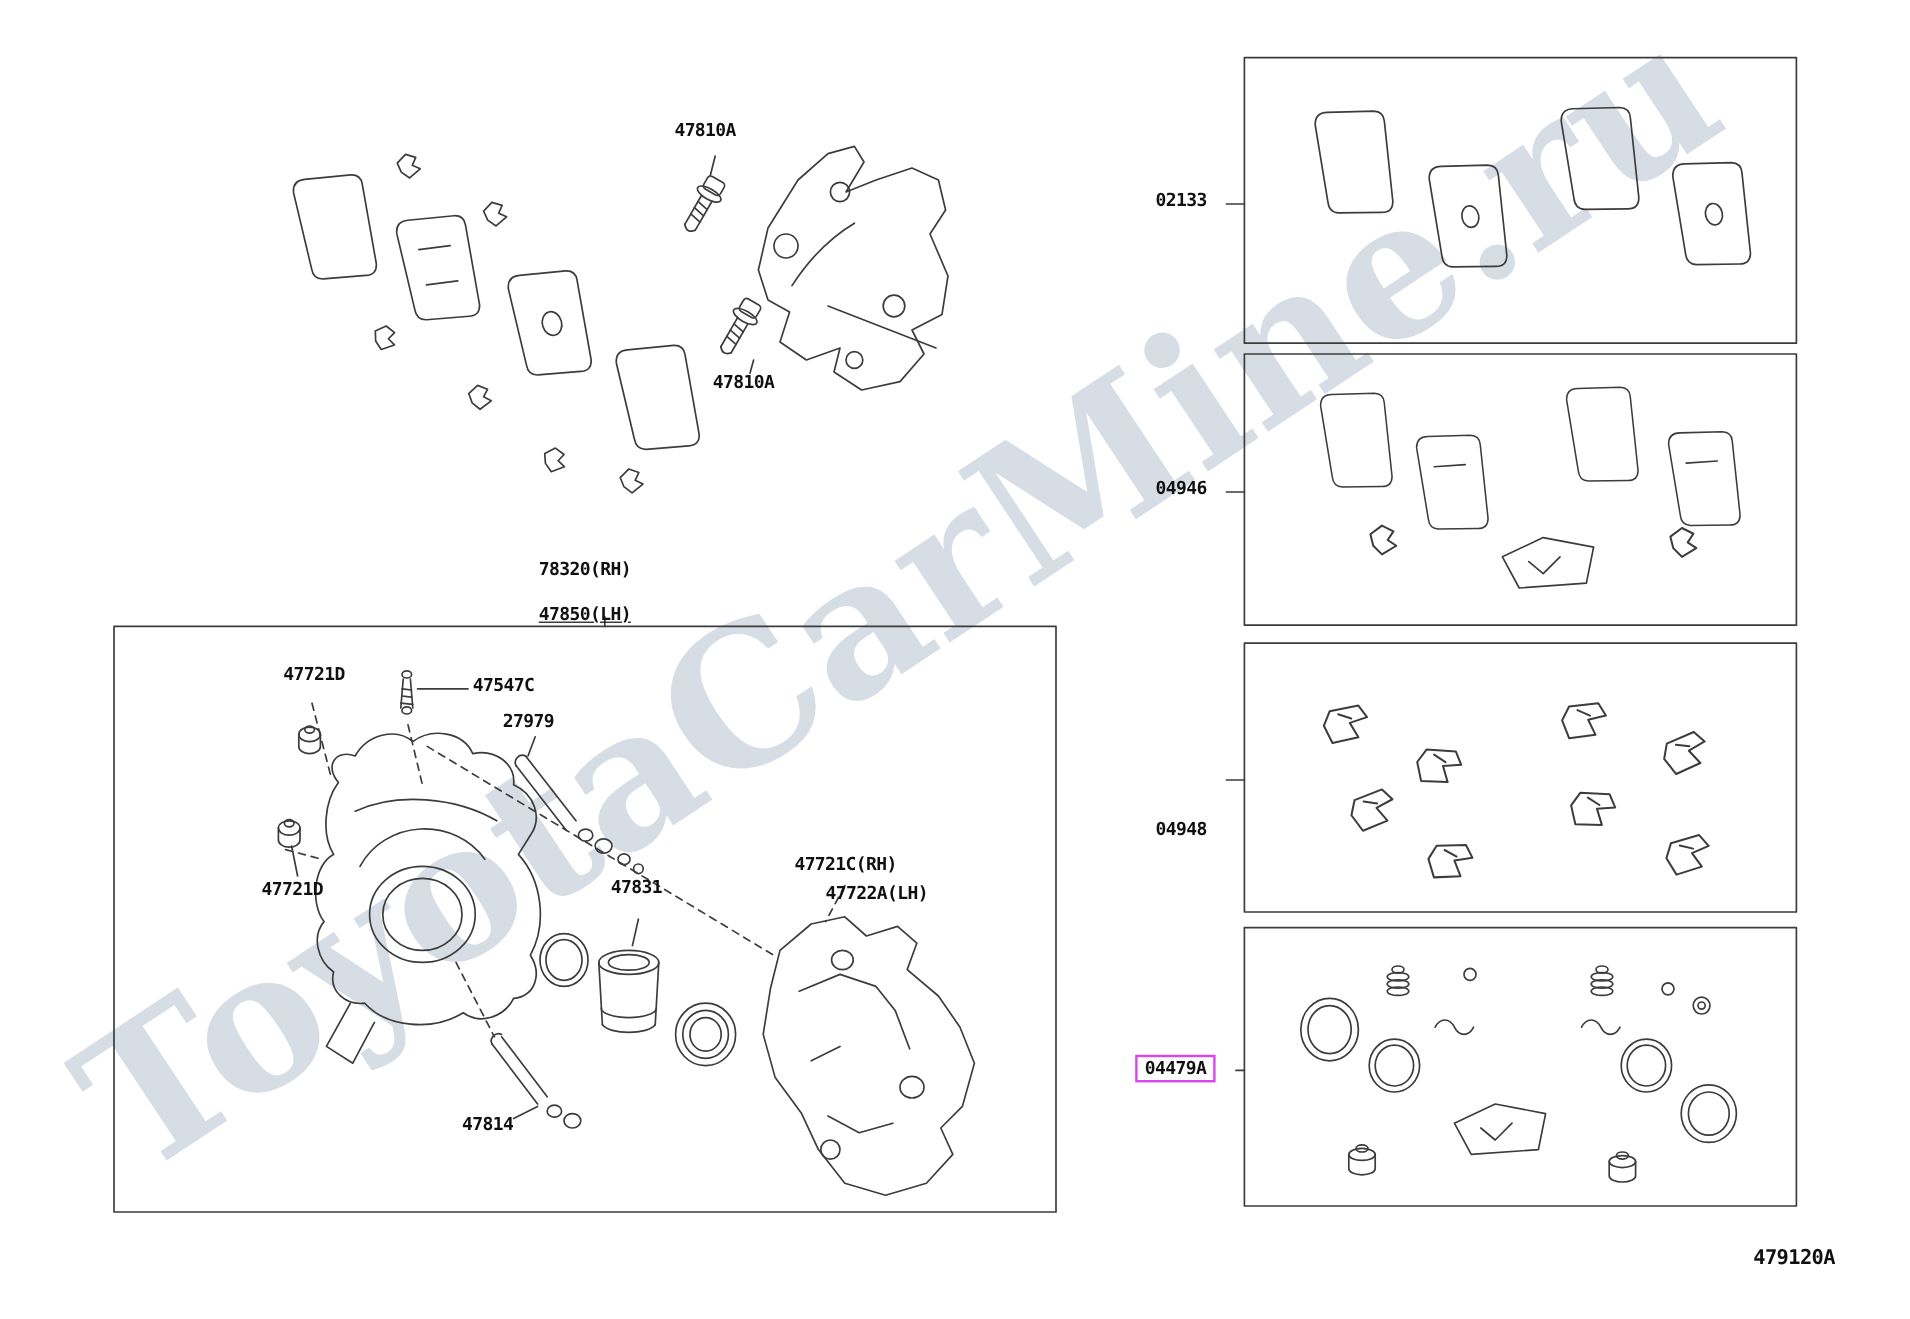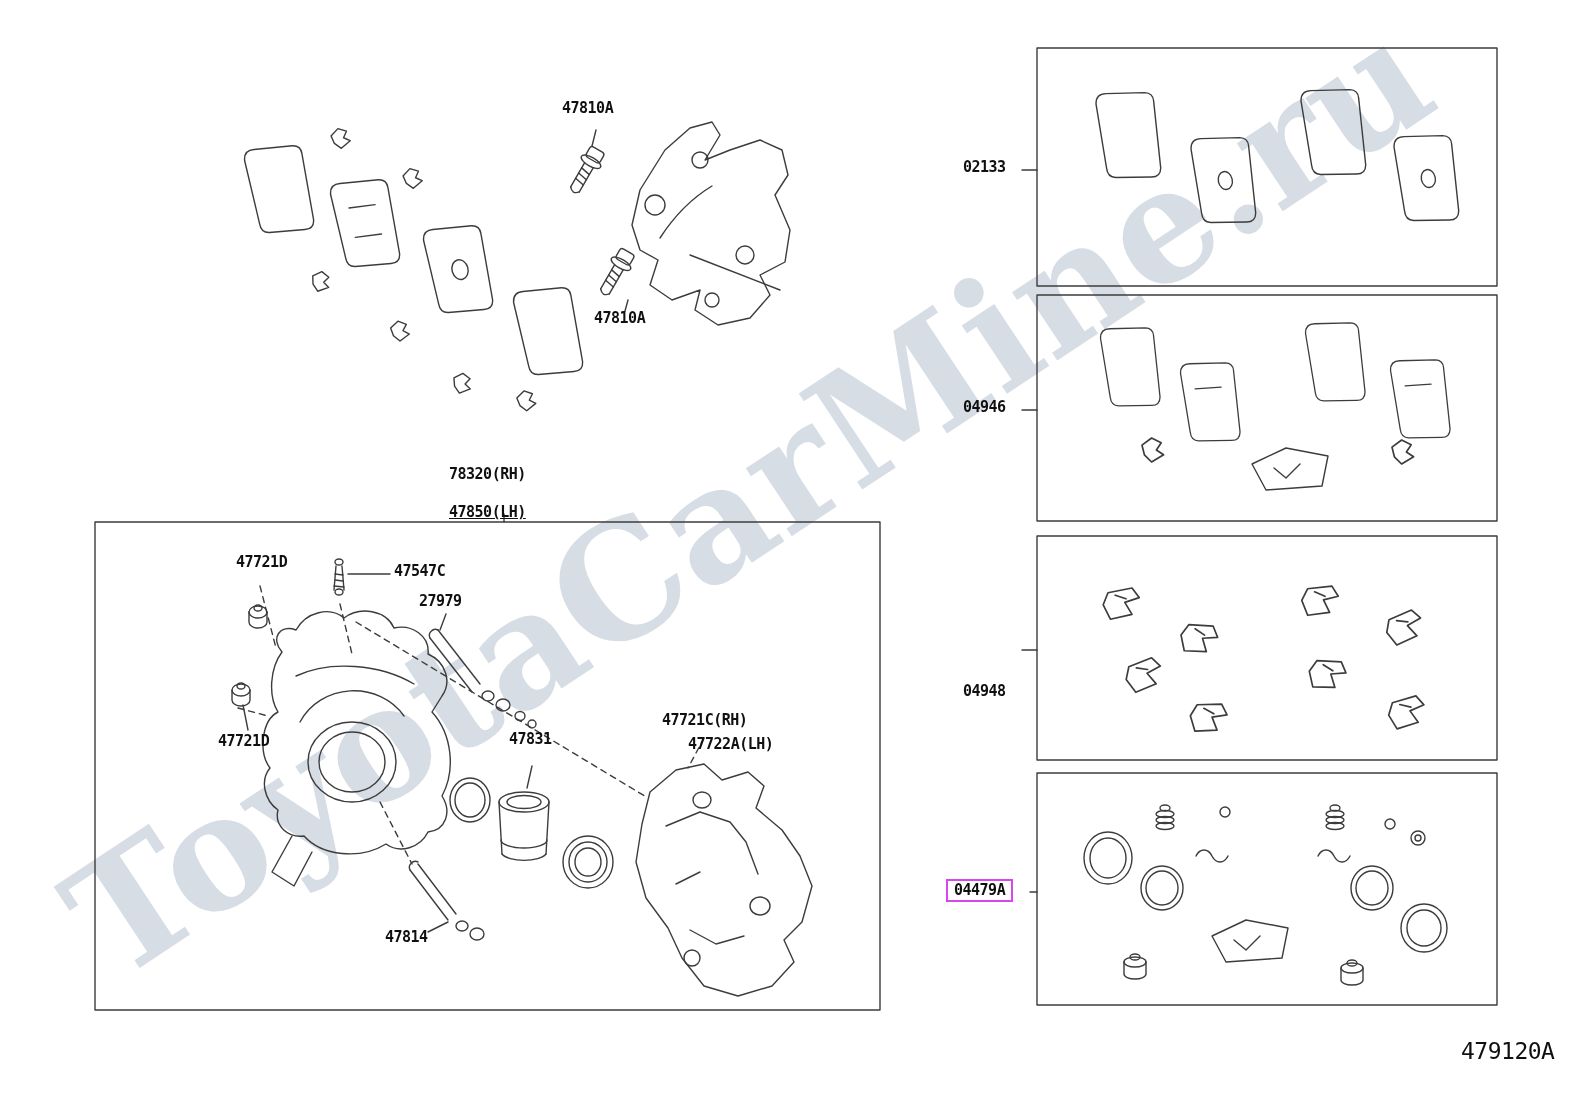--- a/index.html
+++ b/index.html
@@ -15,21 +15,21 @@
     color:rgba(130,150,175,0.32); white-space:nowrap; z-index:1;
     pointer-events:none; user-select:none;
   }
   svg.art { position:absolute; left:0; top:0; z-index:2; }
   .label {
     position:absolute; z-index:3; font-weight:bold; font-size:15px;
     color:#101010; letter-spacing:-0.5px; white-space:nowrap; line-height:1.1;
   }
   .label.boxed { border:2px solid #d946ef; padding:1px 6px; }
   .diagram-code {
-    position:absolute; z-index:3; font-weight:normal; font-size:23px;
+    position:absolute; z-index:3; font-weight:bold; font-size:17px;
     color:#101010; letter-spacing:-0.5px;
   }
 </style>
 </head>
 <body>
 
 <div class="stage">
 
   <div class="watermark">ToyotaCarMine.ru</div>
 

